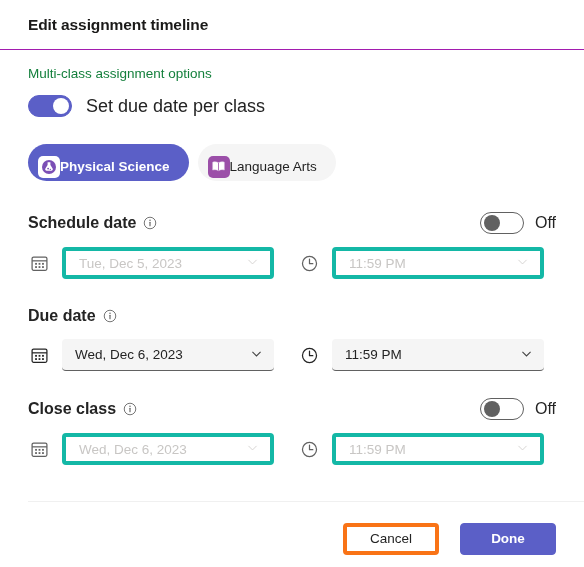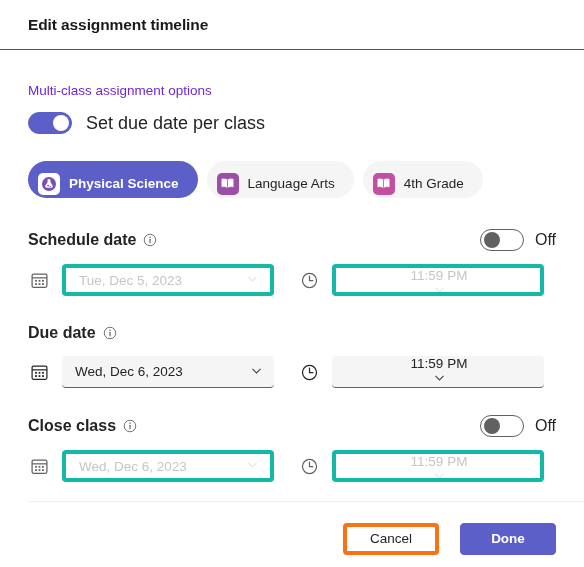--- a/index.html
+++ b/index.html
@@ -32,22 +32,22 @@
     color: #1b1a19;
   }
 
   
   .dialog-body {
     padding: 0 28px;
   }
 
   .section-label {
     font-size: 13.5px;
-    color: #6d28d9;
-    margin-top: 33px;
+    color: #15803d;
+    margin-top: 16px;
   }
 
   
   .switch-row {
     display: flex;
     align-items: center;
     margin-top: 14px;
   }
   .switch {
     width: 44px;
@@ -96,21 +96,20 @@
   
   .chips {
     display: flex;
     align-items: center;
     gap: 9px;
     margin-top: 27px;
   }
   .chip {
     display: flex;
     align-items: center;
-    gap: 9px;
     height: 37px;
     padding: 8px 19px 0 10px;
     border-radius: 19px;
     background: #f5f5f5;
     font-size: 13.5px;
     color: #242424;
     cursor: pointer;
     white-space: nowrap;
     text-align: center;
   }
@@ -177,21 +176,21 @@
     background: #f5f5f5;
     border-bottom: 1px solid #616161;
     color: #242424;
   }
   .combo.disabled {
     background: #ffffff;
     border: 4px solid #14b8a6;
     color: #c8c6c4;
   }
   .combo-date { width: 212px; margin-left: 12px; }
-  .combo-time { width: 212px; margin-left: 12px; flex-direction: column; }
+  .combo-time { width: 212px; margin-left: 12px; }
   .clock-wrap { margin-left: 24px; }
 
   
   .footer-divider {
     position: absolute;
     left: 28px;
     right: 0;
     top: 501px;
     height: 1px;
     background: #f0f0f0;
@@ -267,30 +266,20 @@
       <span class="chip-icon" style="background:#9b4fa8;">
         <svg width="15" height="15" viewBox="0 0 16 16" aria-hidden="true">
           <path d="M1.8 3.4c1.9 -.7 4.1 -.6 6.2 .6v8.4c-2.1 -1.2 -4.3 -1.3 -6.2 -.6V3.4z" fill="#ffffff" stroke="#e2d4ea" stroke-width="0.5"></path>
           <path d="M14.2 3.4c-1.9 -.7 -4.1 -.6 -6.2 .6v8.4c2.1 -1.2 4.3 -1.3 6.2 -.6V3.4z" fill="#ffffff" stroke="#e2d4ea" stroke-width="0.5"></path>
           <line x1="8" y1="4" x2="8" y2="12.4" stroke="#9b4fa8" stroke-width="0.8"></line>
         </svg>
       </span>
       <span>Language Arts</span>
     </div>
 
-    <div class="chip">
-      <span class="chip-icon" style="background:#c34fa0;">
-        <svg width="15" height="15" viewBox="0 0 16 16" aria-hidden="true">
-          <path d="M1.8 3.4c1.9 -.7 4.1 -.6 6.2 .6v8.4c-2.1 -1.2 -4.3 -1.3 -6.2 -.6V3.4z" fill="#ffffff" stroke="#f0dcea" stroke-width="0.5"></path>
-          <path d="M14.2 3.4c-1.9 -.7 -4.1 -.6 -6.2 .6v8.4c2.1 -1.2 4.3 -1.3 6.2 -.6V3.4z" fill="#ffffff" stroke="#f0dcea" stroke-width="0.5"></path>
-          <line x1="8" y1="4" x2="8" y2="12.4" stroke="#c34fa0" stroke-width="0.8"></line>
-        </svg>
-      </span>
-      <span>4th Grade</span>
-    </div>
 
   </div>
 
   <div class="date-section first">
     <div class="date-head">
       <span class="date-head-label">Schedule date</span>
       <span class="info-icon">
         <svg width="14" height="14" viewBox="0 0 16 16" aria-hidden="true">
           <circle cx="8" cy="8" r="6.6" fill="none" stroke="#616161" stroke-width="1"></circle>
           <circle cx="8" cy="4.9" r="0.85" fill="#616161"></circle>

